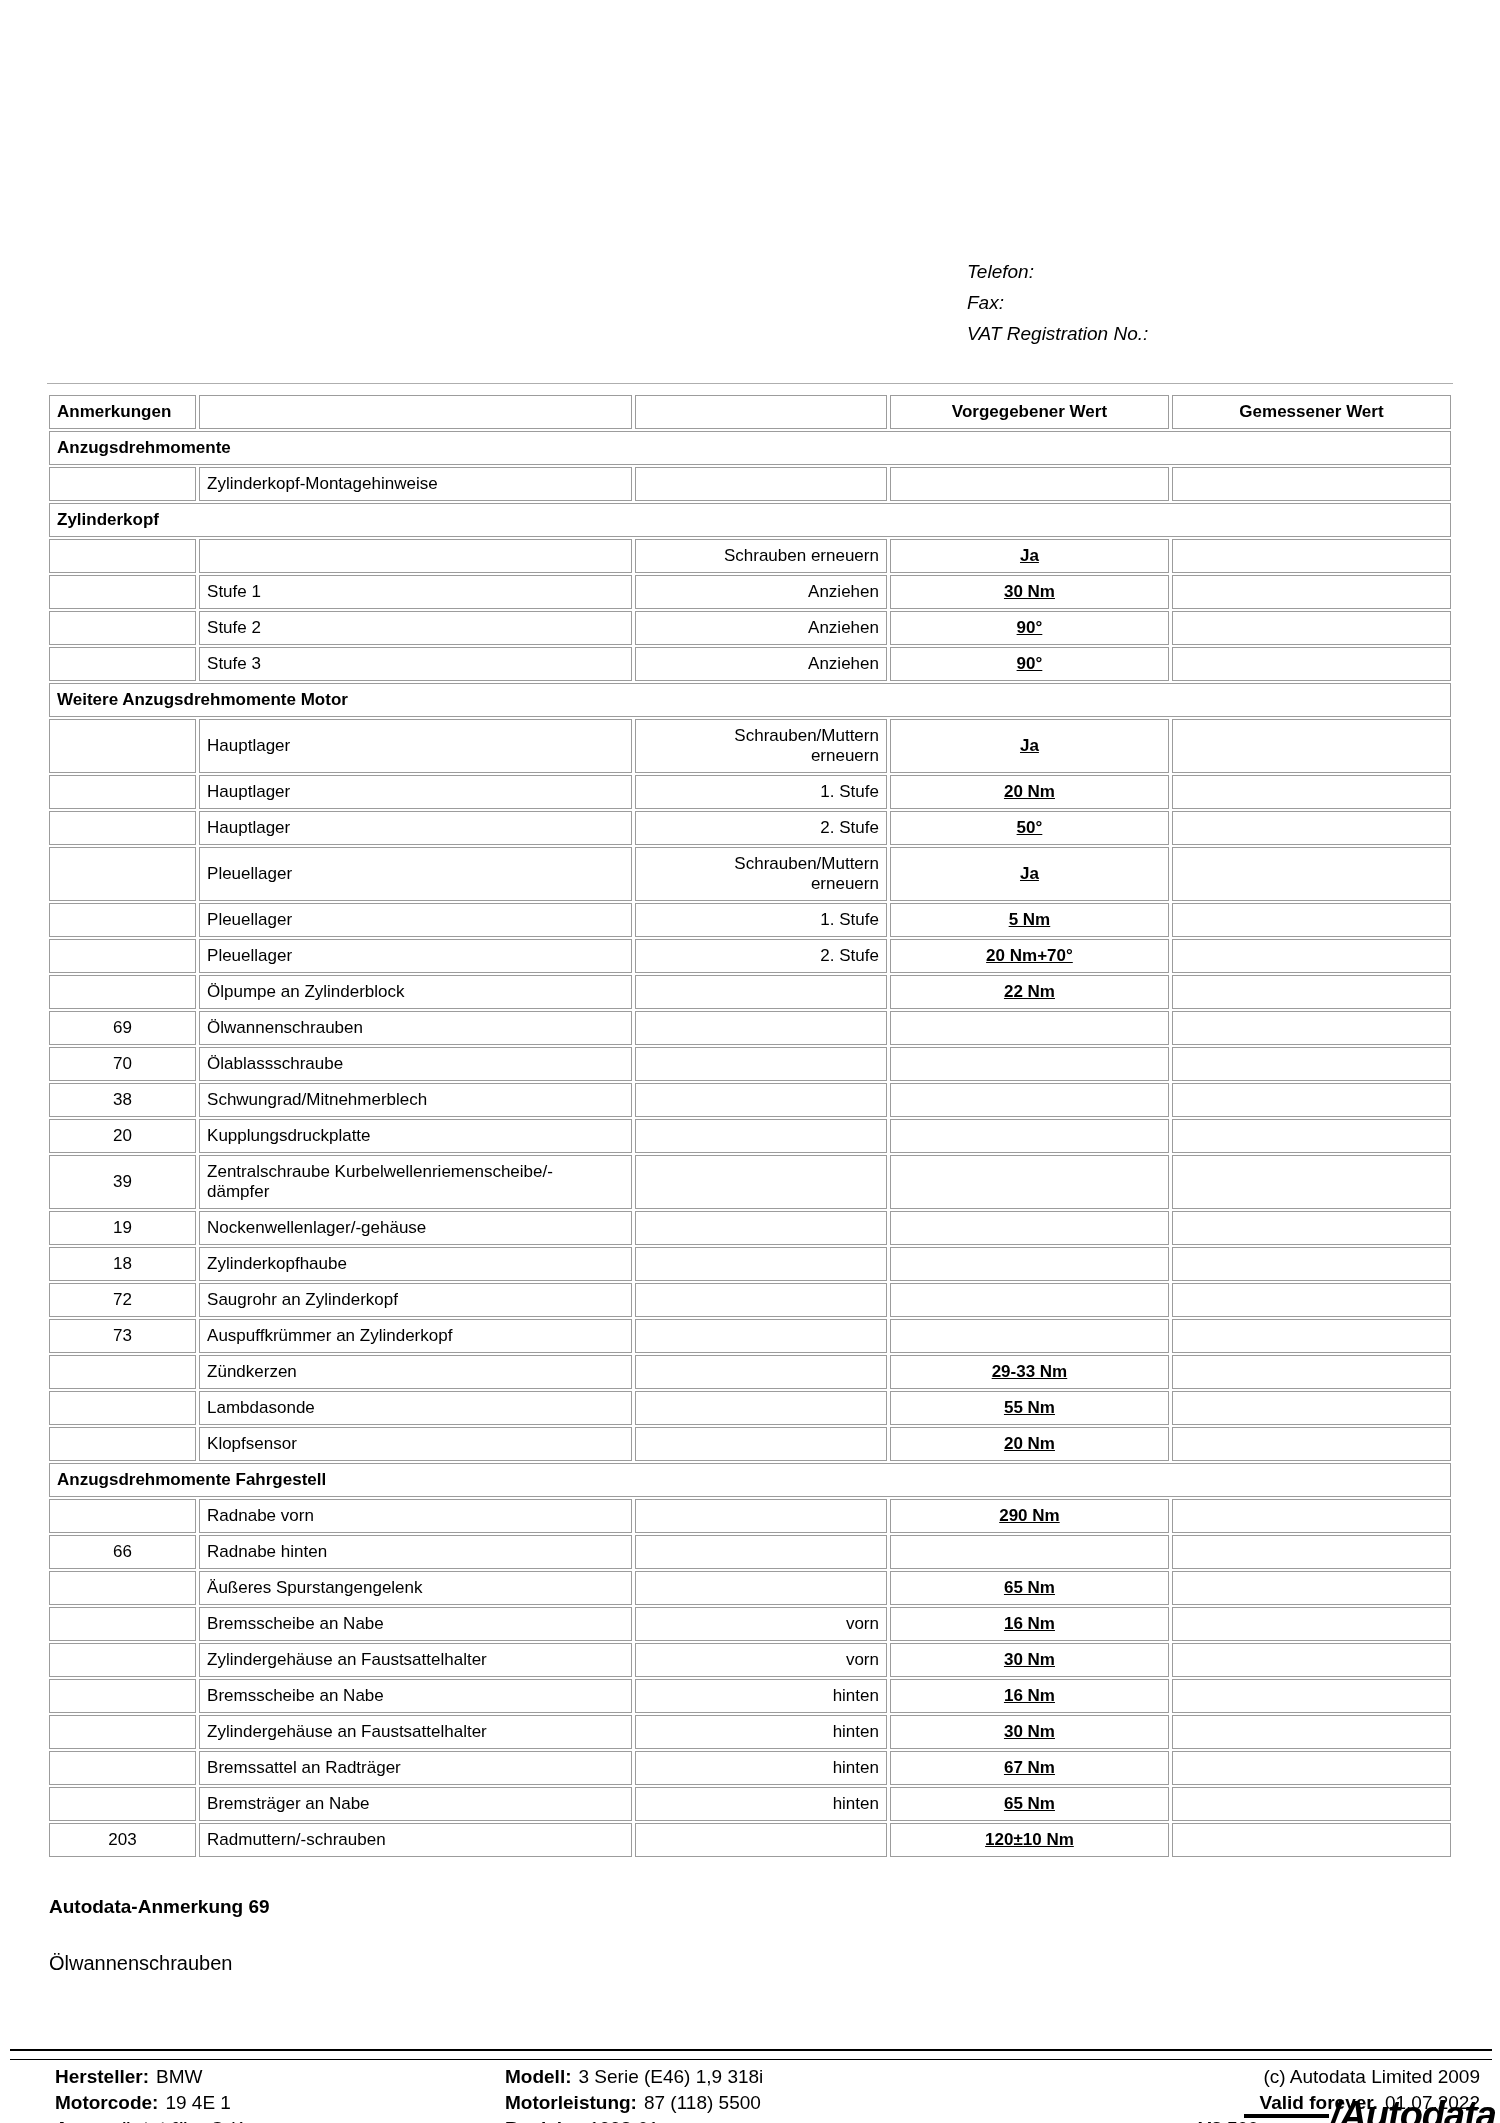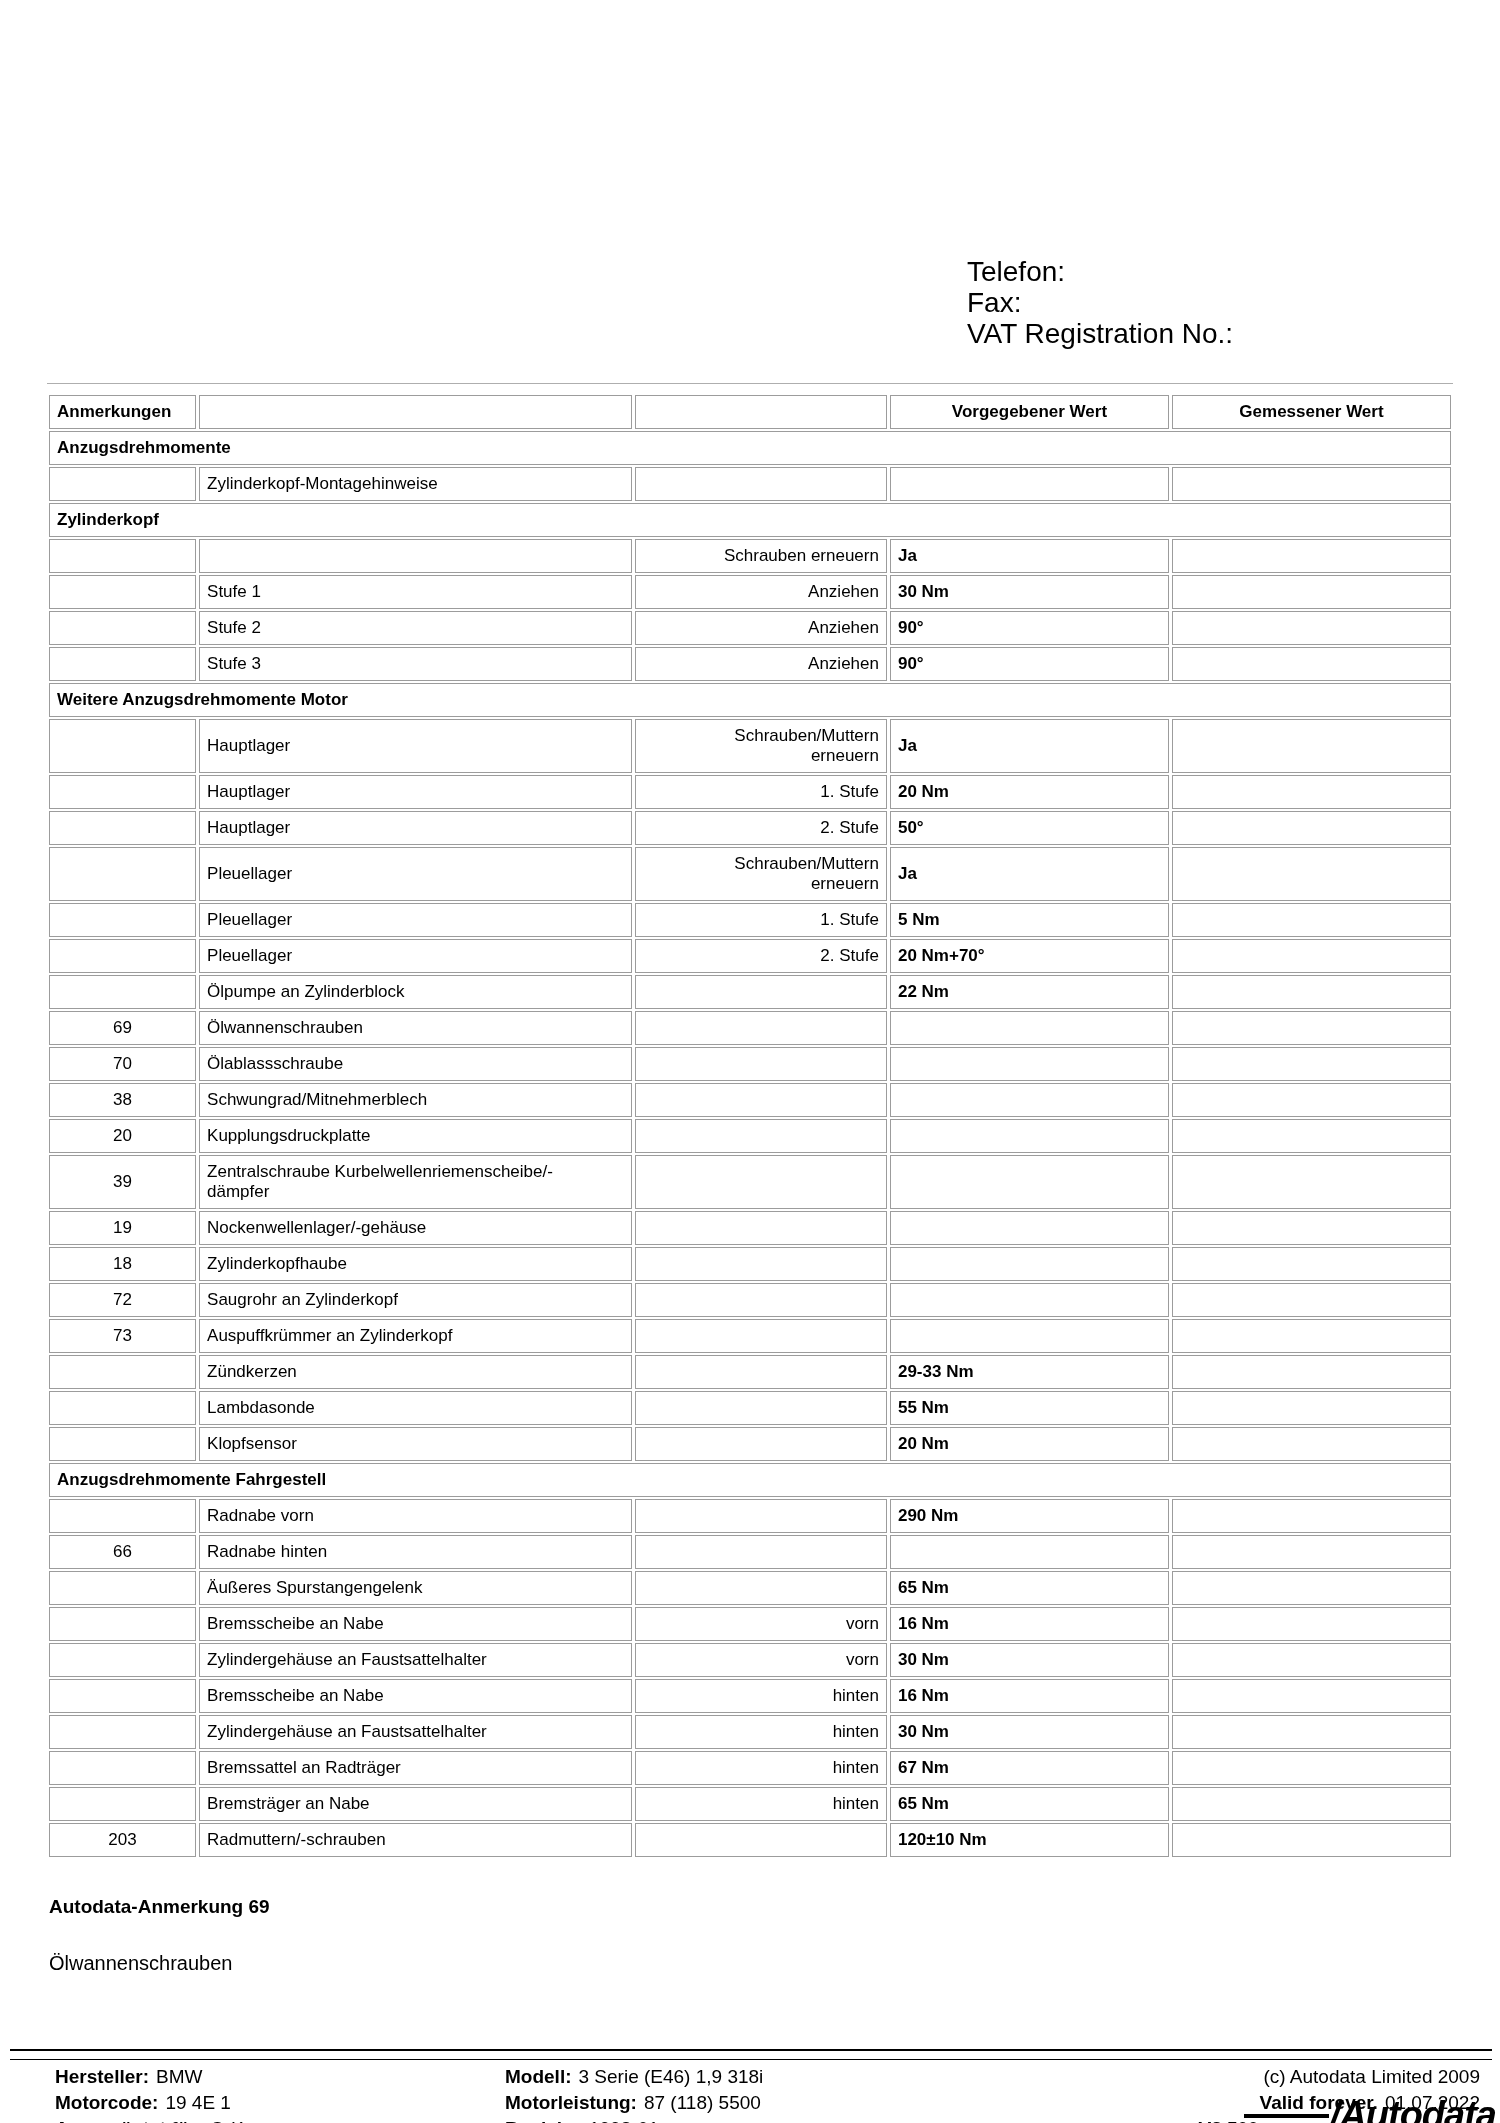--- a/index.html
+++ b/index.html
@@ -7,21 +7,21 @@
     position: relative;
     width: 1500px;
     height: 2123px;
     background: #ffffff;
     overflow: hidden;
     font-family: "Liberation Sans", "DejaVu Sans", sans-serif;
     color: #000;
   }
 
   
-  .contact-block { position: absolute; left: 967px; top: 256px; font-size: 28px; line-height: 31px; }
+  .contact-block { position: absolute; left: 967px; top: 256px; font-size: 19px; line-height: 31px; font-style: italic; }
 
   
   .top-rule { position: absolute; left: 47px; top: 383px; width: 1406px; border-top: 1px solid #aeaeae; }
 
   
   table.spec {
     position: absolute; left: 46px; top: 393px; width: 1408px;
     border-collapse: separate; border-spacing: 3px 2px; table-layout: fixed;
   }
   table.spec th, table.spec td {
@@ -29,21 +29,21 @@
     padding: 6px 7px; font-size: 17px; line-height: 20px;
     vertical-align: middle; overflow: hidden;
   }
   table.spec th { font-weight: bold; }
   th.h-note { text-align: left; }
   th.h-mid  { text-align: left; }
   th.h-val, th.h-meas { text-align: center; }
   td.c-note { text-align: center; margin-left: 16px; }
   td.c-desc { text-align: left;  white-space: pre-line; }
   td.c-sub  { text-align: right; white-space: pre-line; }
-  td.c-val  { text-align: left;  font-weight: bold; }
+  td.c-val  { text-align: center;  font-weight: bold; text-decoration: underline; }
   td.c-meas { }
   td.section { font-weight: bold; margin-top: 11px; }
   td.section-large { font-weight: bold; font-size: 21px; border: none; background: transparent; padding: 6px 3px; }
 
   
   .note-title { position: absolute; left: 49px; top: 1896px; font-size: 19px; font-weight: bold; }
   .note-body  { position: absolute; left: 49px; top: 1952px; font-size: 20px; }
 
   
   .footer-rule-a { position: absolute; left: 10px; top: 2049px; width: 1482px; border-top: 2px solid #000; }

